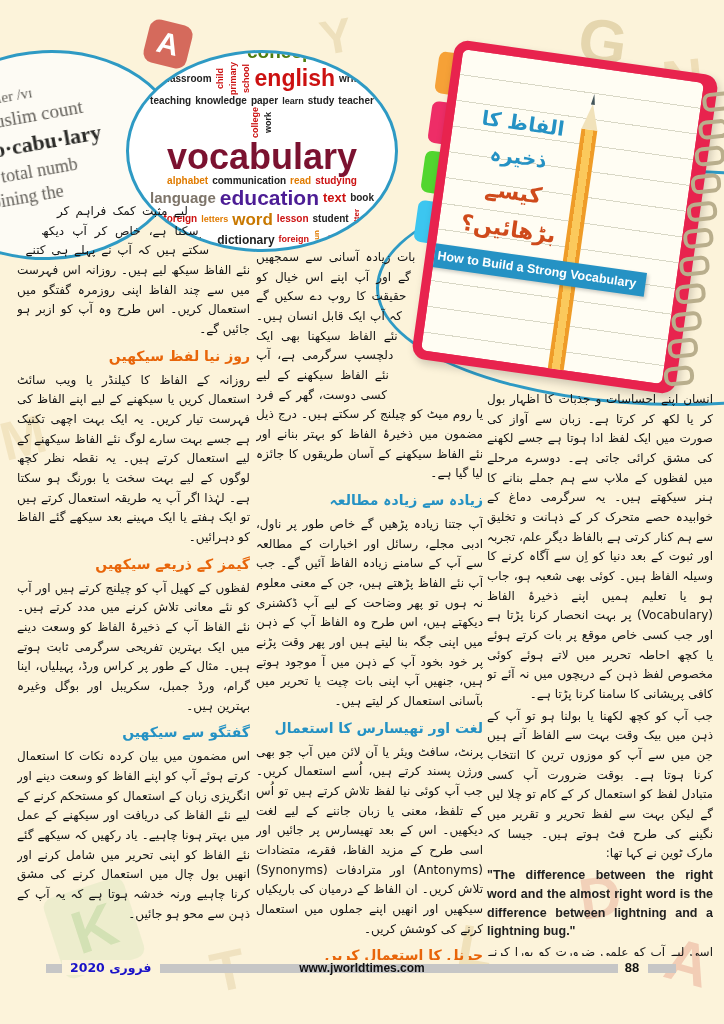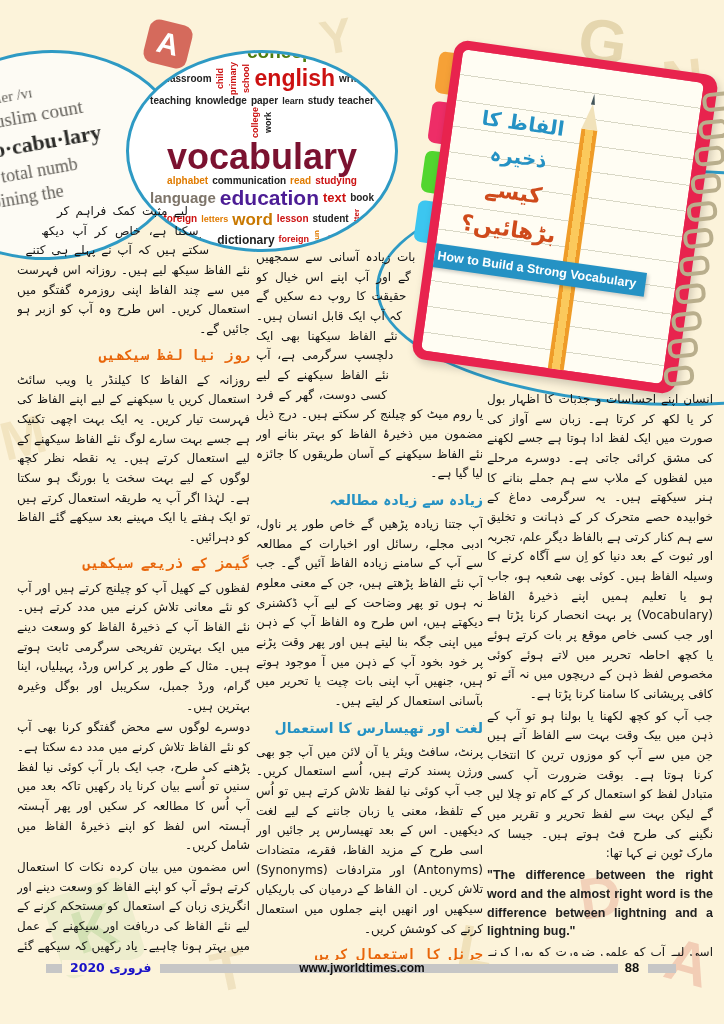--- a/index.html
+++ b/index.html
@@ -94,21 +94,21 @@
                border-bottom:11px solid #44555a;}
 
   
   .col{position:absolute;direction:rtl;text-align:justify;color:#151515;
        font-size:12px;line-height:1.64;overflow:hidden;z-index:4;}
   .col p{margin:0 0 2px 0;}
   .col-left{left:17px;top:202px;width:233px;height:756px;}
   .col-mid{left:256px;top:248px;width:227px;height:712px;}
   .col-right{left:487px;top:390px;width:226px;height:566px;}
   h3{margin:5px 0 3px;font-size:14px;font-weight:bold;}
-  .h-orange{color:var(--heading-orange,#e8650a);font-family:Liberation Mono, monospace;}
+  .h-orange{color:var(--heading-orange,#e8650a);}
   .h-blue{color:var(--heading-blue,#2592c4);}
   .quote{direction:ltr;text-align:justify;font-family:"Liberation Sans",sans-serif;
          font-weight:bold;font-size:12.5px;line-height:1.5;color:#222;margin:5px 0;}
   .sp-tr{float:right;width:62px;height:52px;shape-outside:polygon(100% 0,100% 100%,45% 100%,0 0);}
   .sp-tl{float:left;width:40px;height:50px;shape-outside:polygon(0 0,100% 0,0 100%);}
   .sp-np{float:right;width:96px;height:146px;shape-outside:polygon(34% 0,100% 0,100% 100%,0 100%);}
 
   
   .footer{position:absolute;left:0;right:0;top:960px;height:18px;z-index:5;}
   .f-bar{position:absolute;top:4px;height:9px;background:#c6c6c6;}
@@ -253,21 +253,21 @@
   </div>
 
   <div class="col col-left">
     <div class="sp-tr"></div>
     <div class="sp-tl"></div>
     <p>لیے مثبت کمک فراہم کر سکتا ہے، خاص کر آپ دیکھ سکتے ہیں کہ آپ نے پہلے ہی کتنے نئے الفاظ سیکھ لیے ہیں۔ روزانہ اس فہرست میں سے چند الفاظ اپنی روزمرہ گفتگو میں استعمال کریں۔ اس طرح وہ آپ کو ازبر ہو جائیں گے۔</p>
     <h3 class="h-orange">روز نیا لفظ سیکھیں</h3>
     <p>روزانہ کے الفاظ کا کیلنڈر یا ویب سائٹ استعمال کریں یا سیکھنے کے لیے اپنے الفاظ کی فہرست تیار کریں۔ یہ ایک بہت اچھی تکنیک ہے جسے بہت سارے لوگ نئے الفاظ سیکھنے کے لیے استعمال کرتے ہیں۔ یہ نقطہ نظر کچھ لوگوں کے لیے بہت سخت یا بورنگ ہو سکتا ہے۔ لہٰذا اگر آپ یہ طریقہ استعمال کرتے ہیں تو ایک ہفتے یا ایک مہینے بعد سیکھے گئے الفاظ کو دہرائیں۔</p>
     <h3 class="h-orange">گیمز کے ذریعے سیکھیں</h3>
     <p>لفظوں کے کھیل آپ کو چیلنج کرتے ہیں اور آپ کو نئے معانی تلاش کرنے میں مدد کرتے ہیں۔ نئے الفاظ آپ کے ذخیرۂ الفاظ کو وسعت دینے میں ایک بہترین تفریحی سرگرمی ثابت ہوتے ہیں۔ مثال کے طور پر کراس ورڈ، پہیلیاں، اینا گرام، ورڈ جمبل، سکریبل اور بوگل وغیرہ بہترین ہیں۔</p>
-    <p>دوسرے لوگوں سے محض گفتگو کرنا بھی آپ کو نئے الفاظ تلاش کرنے میں مدد دے سکتا ہے۔ پڑھنے کی طرح، جب ایک بار آپ کوئی نیا لفظ سنیں تو اُسے بیان کرنا یاد رکھیں تاکہ بعد میں آپ اُس کا مطالعہ کر سکیں اور پھر آہستہ آہستہ اس لفظ کو اپنے ذخیرۂ الفاظ میں شامل کریں۔</p>
+    <h3 class="h-blue">گفتگو سے سیکھیں</h3>
     <p>اس مضمون میں بیان کردہ نکات کا استعمال کرتے ہوئے آپ کو اپنے الفاظ کو وسعت دینے اور انگریزی زبان کے استعمال کو مستحکم کرنے کے لیے نئے الفاظ کی دریافت اور سیکھنے کے عمل میں بہتر ہونا چاہیے۔ یاد رکھیں کہ سیکھے گئے نئے الفاظ کو اپنی تحریر میں شامل کرنے اور انھیں بول چال میں استعمال کرنے کی مشق کرنا چاہیے ورنہ خدشہ ہوتا ہے کہ یہ آپ کے ذہن سے محو ہو جائیں۔</p>
   </div>
 
   <div class="footer">
     <div class="f-bar main"></div>
     <div class="f-bar right"></div>
     <div class="f-date">فروری 2020</div>
     <div class="f-site">www.jworldtimes.com</div>
     <div class="f-num">88</div>
   </div>

